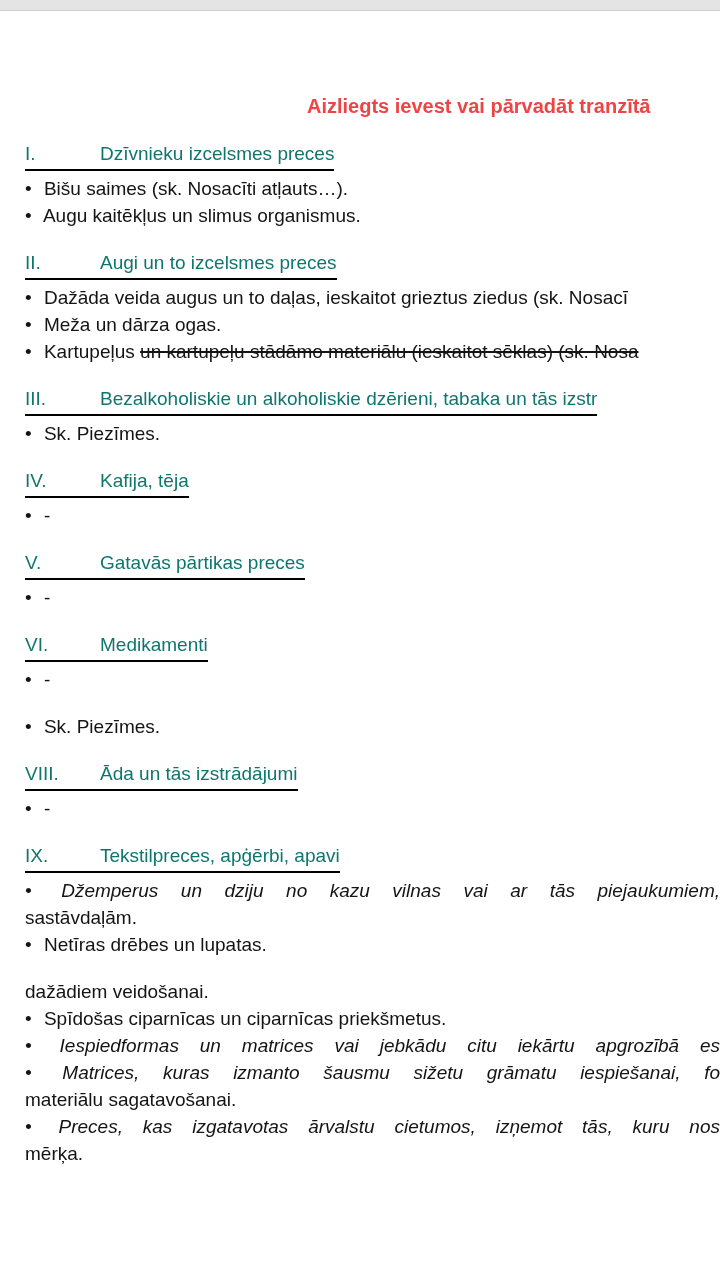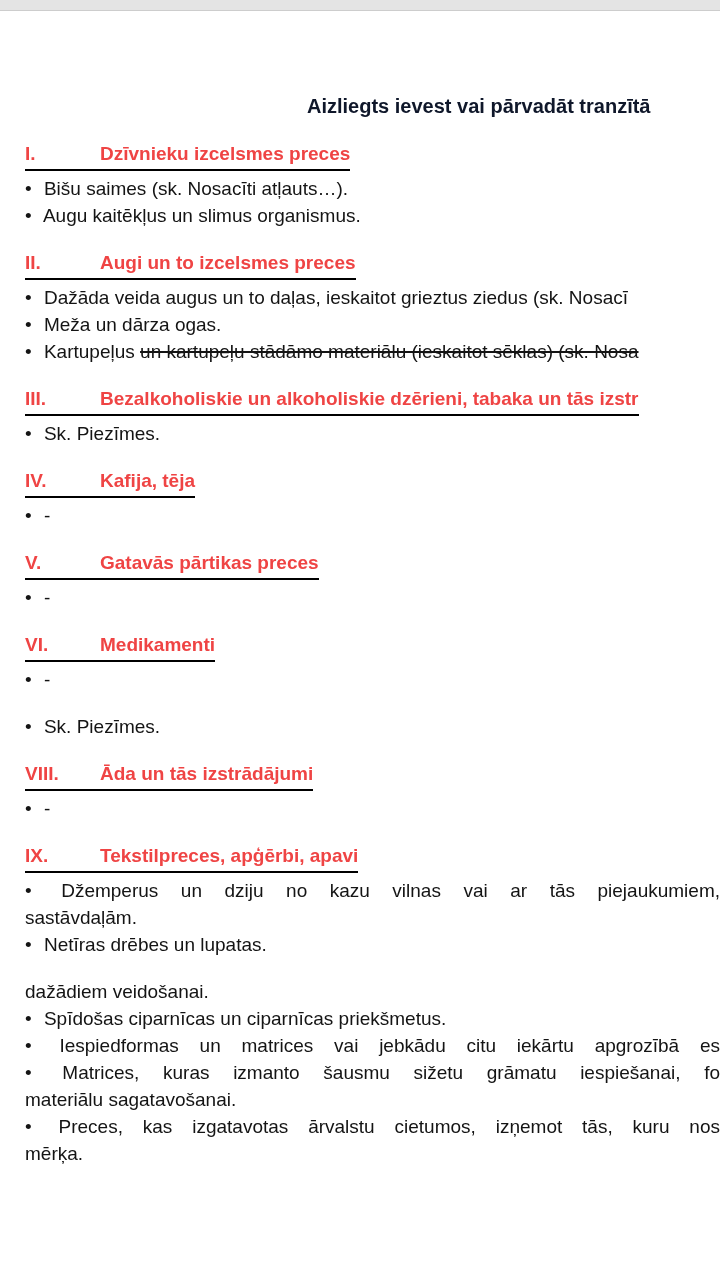--- a/index.html
+++ b/index.html
@@ -4,31 +4,31 @@
 <style>
   html,body{margin:0;padding:0;}
   body{
     width:720px;height:1280px;overflow:hidden;background:#ffffff;
     font-family:"Liberation Sans","DejaVu Sans",sans-serif;
     font-size:19px;line-height:27px;color:#141414;
   }
   .topbar{height:10px;background:#e4e4e4;border-bottom:1px solid #cdcdcd;}
   .content{padding-left:25px;}
   .title{
-    font-weight:bold;font-size:20px;color:#0f172a;
+    font-weight:bold;font-size:20px;color:#ef4444;
     margin-top:82px;margin-left:282px;white-space:nowrap;
   }
   .section{margin-top:20px;}
-  .heading{white-space:nowrap;margin-bottom:4px;font-weight:bold;color:#ef4444;}
+  .heading{white-space:nowrap;margin-bottom:4px;font-weight:normal;color:#0f766e;}
   .hwrap{display:inline-block;border-bottom:2px solid #000;padding-bottom:2px;}
   .numeral{display:inline-block;width:75px;}
   .line{white-space:nowrap;}
   .line.wide{
     white-space:normal;height:27px;overflow:hidden;
-    text-align:justify;text-align-last:justify;text-justify:inter-word;
+    text-align:justify;text-align-last:justify;text-justify:inter-word;font-style:italic;
   }
   .dot{margin-right:7px;}
   .strike{text-decoration:line-through;text-decoration-thickness:2px;}
 </style>
 </head>
 <body>
 
 <div class="topbar"></div>
 
 <div class="content">

